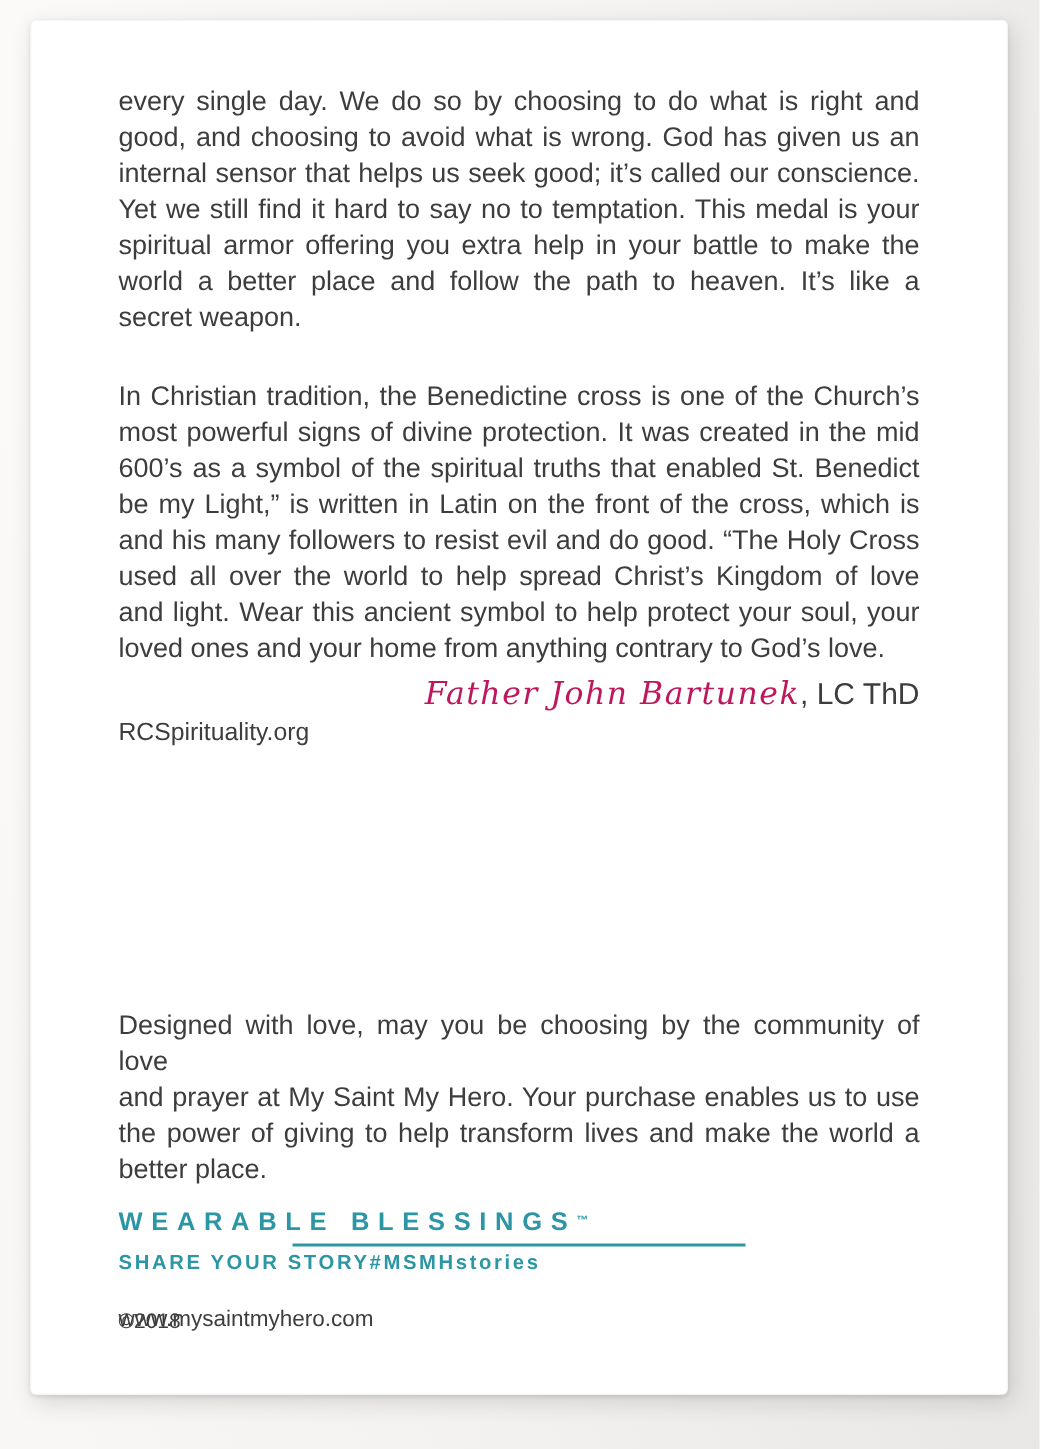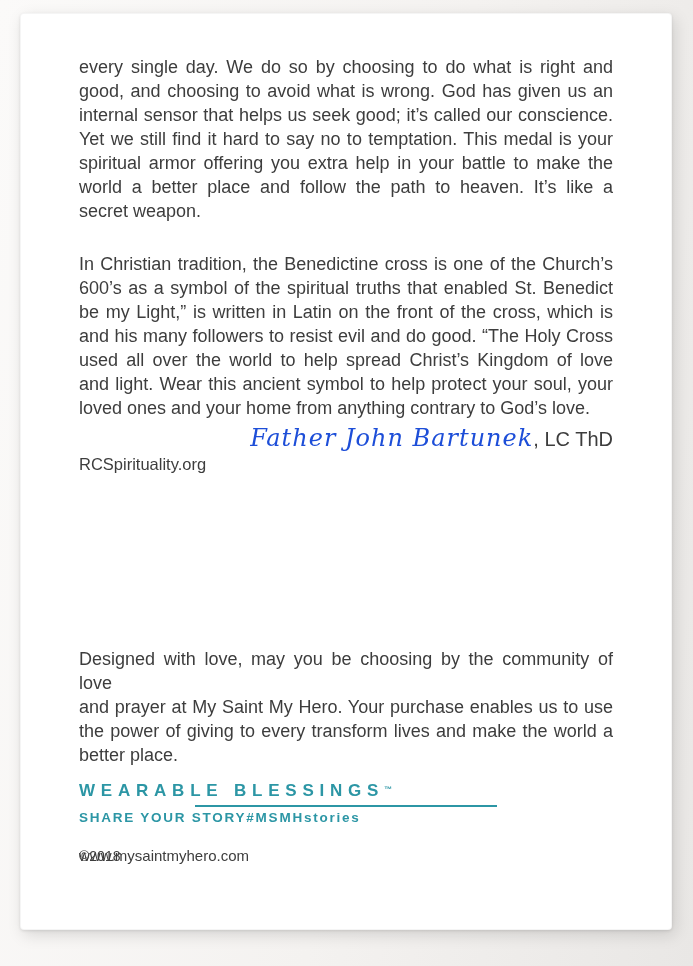--- a/index.html
+++ b/index.html
@@ -32,22 +32,22 @@
   .line-last { text-align-last: left; }
   .signature {
     margin-top: 5px;
     text-align: right;
     line-height: 26px;
     white-space: nowrap;
   }
   .sig-script {
     font-family: "DejaVu Serif", serif;
     font-style: italic;
-    font-size: 24px;
-    color: #1d4ed8;
+    font-size: 21px;
+    color: #be185d;
     letter-spacing: 1px;
   }
   .sig-cred {
     font-size: 20px;
     color: var(--ink);
   }
   .sig-org {
     text-align: left;
     font-size: 16.5px;
     line-height: 21px;
@@ -108,39 +108,40 @@
       <div class="line">good, and choosing to avoid what is wrong. God has given us an</div>
       <div class="line">internal sensor that helps us seek good; it’s called our conscience.</div>
       <div class="line">Yet we still find it hard to say no to temptation. This medal is your</div>
       <div class="line">spiritual armor offering you extra help in your battle to make the</div>
       <div class="line">world a better place and follow the path to heaven. It’s like a</div>
       <div class="line line-last">secret weapon.</div>
     </div>
 
   <div class="para" style="margin-bottom:0;">
       <div class="line">In Christian tradition, the Benedictine cross is one of the Church’s</div>
+      <div class="line">most powerful signs of divine protection. It was created in the mid</div>
       <div class="line">600’s as a symbol of the spiritual truths that enabled St. Benedict</div>
       <div class="line">be my Light,” is written in Latin on the front of the cross, which is</div>
       <div class="line">and his many followers to resist evil and do good. “The Holy Cross</div>
       <div class="line">used all over the world to help spread Christ’s Kingdom of love</div>
       <div class="line">and light. Wear this ancient symbol to help protect your soul, your</div>
       <div class="line line-last">loved ones and your home from anything contrary to God’s love.</div>
     </div>
 
   <div class="signature">
     <span class="sig-script">Father John Bartunek</span><span class="sig-cred">, LC ThD</span>
   </div>
   <div class="sig-org">RCSpirituality.org</div>
 
   <div class="spacer"></div>
 
   <div class="para" style="margin-bottom:0;">
       <div class="line">Designed with love, may you be choosing by the community of love</div>
       <div class="line">and prayer at My Saint My Hero. Your purchase enables us to use</div>
-      <div class="line">the power of giving to every transform lives and make the world a</div>
+      <div class="line">the power of giving to help transform lives and make the world a</div>
       <div class="line line-last">better place.</div>
     </div>
 
   <div class="brand">
     <div class="wordmark"><span>WEARABLE BLESSINGS</span><span class="tm">™</span></div>
     <div class="brand-rule"></div>
     <div class="tagline"><span>SHARE YOUR STORY</span><span class="hash">#MSMHstories</span></div>
   </div>
 
   <div class="footer">

